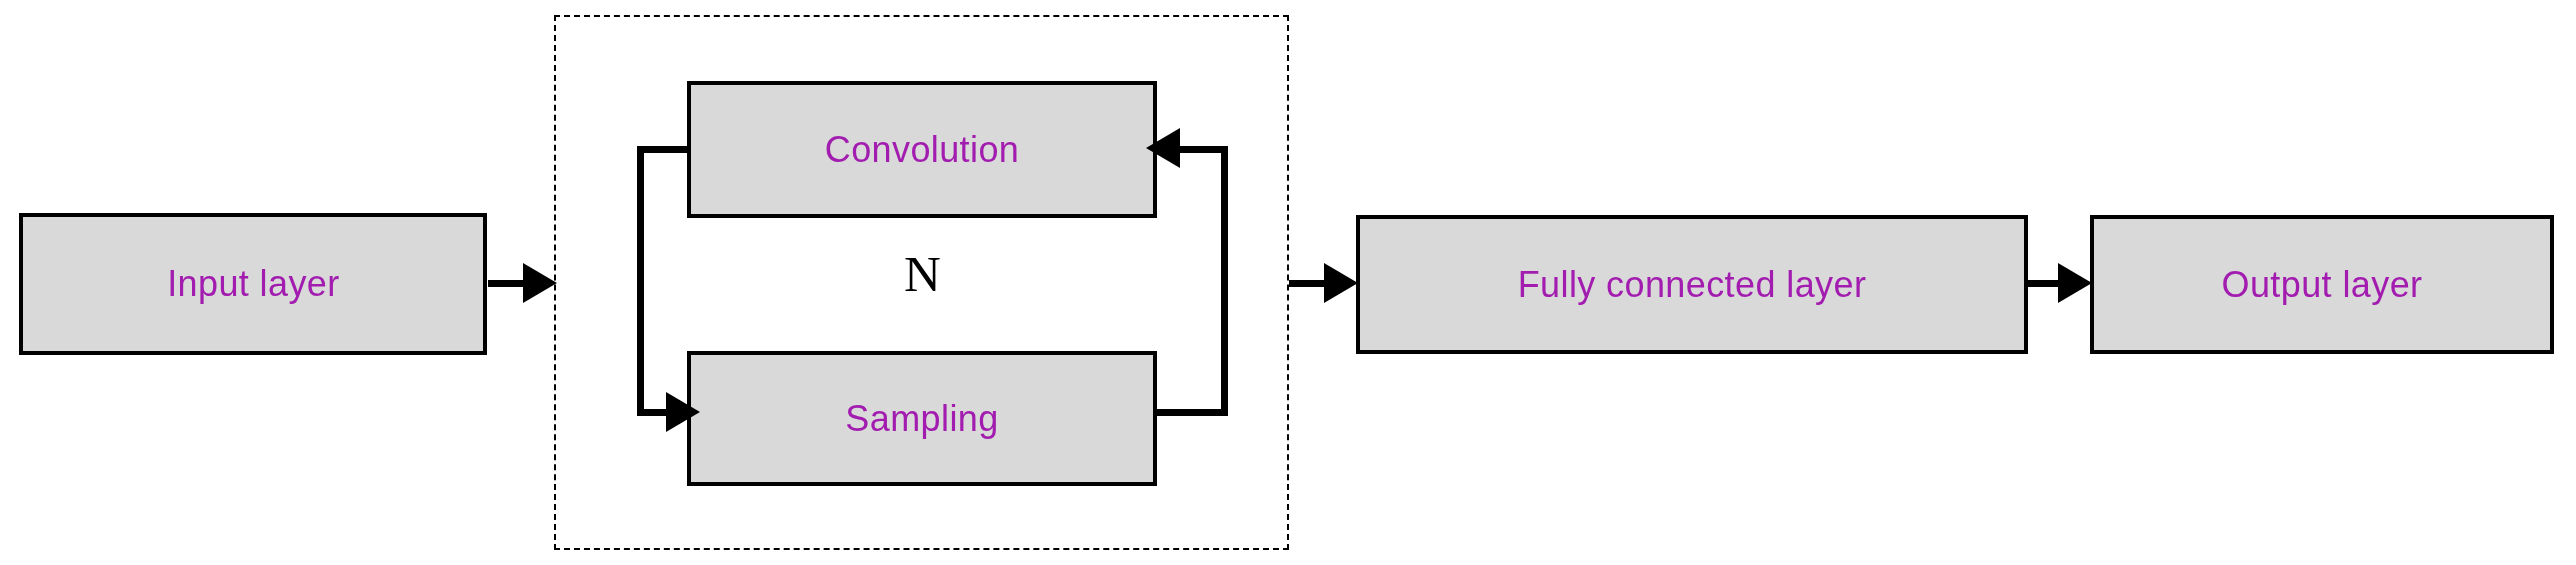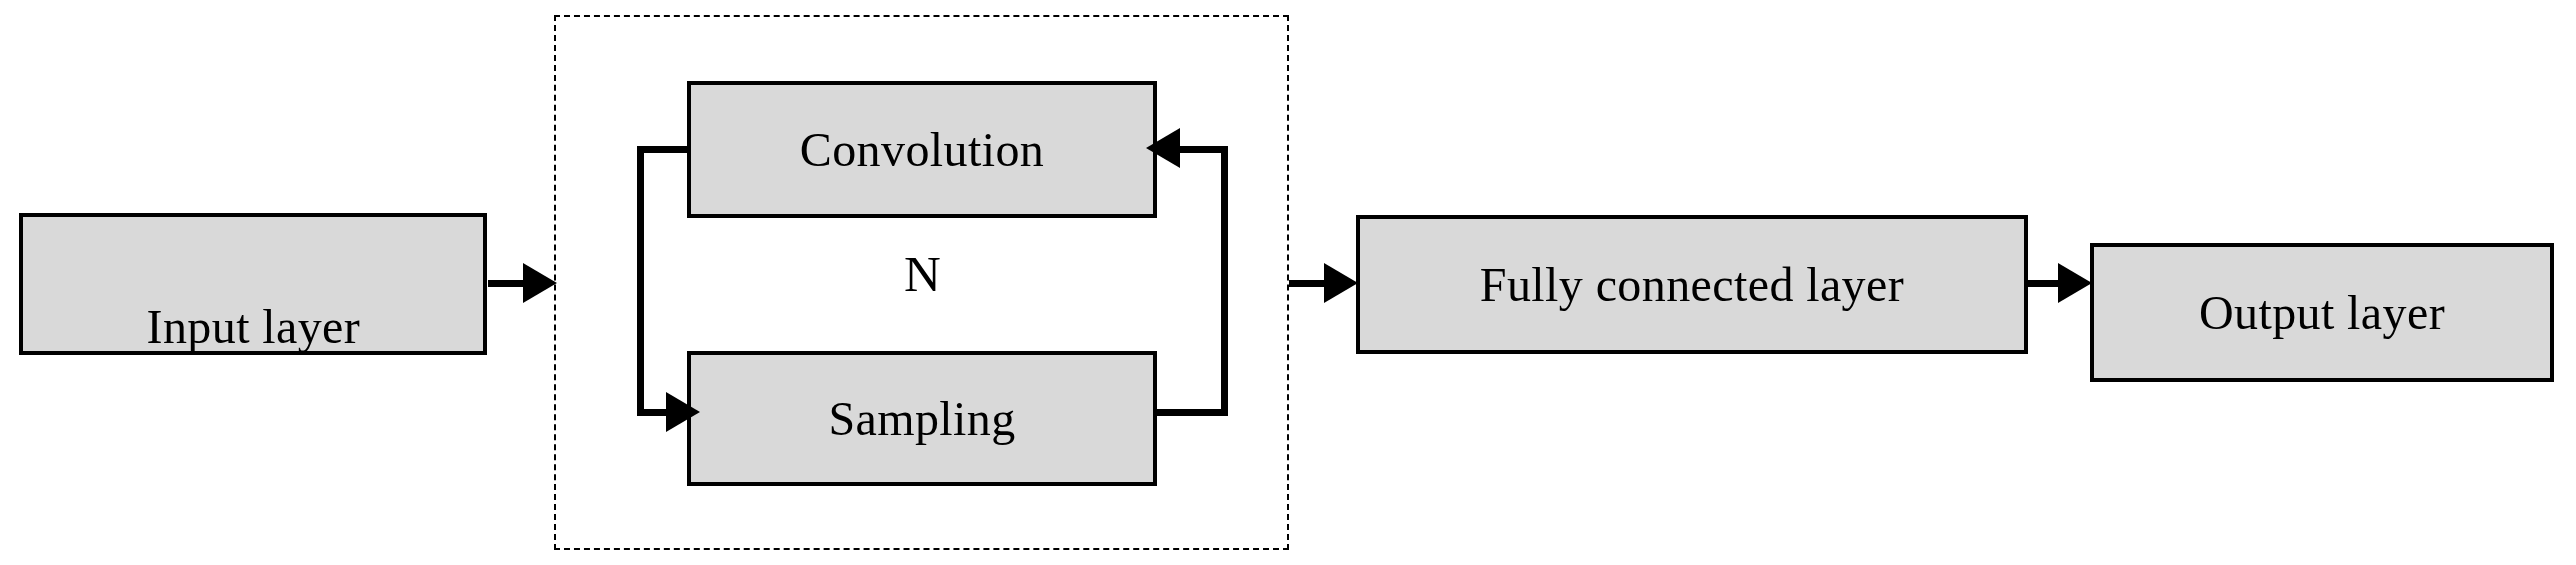--- a/index.html
+++ b/index.html
@@ -21,33 +21,33 @@
   .node {
     position: absolute;
     box-sizing: border-box;
     background: #d9d9d9;
     border: 4.6px solid #000000;
     display: flex;
     align-items: center;
     justify-content: center;
   }
   .node-label {
-    font-family: Liberation Serif, serif;
-    font-size: 48px;
+    font-family: Liberation Sans, sans-serif;
+    font-size: 36px;
     line-height: 1;
-    color: #000000;
+    color: #a21caf;
     white-space: nowrap;
     letter-spacing: 0.4px;
   }
 
-  #node-input       { left: 19.4px;   top: 213px; width: 468px;  height: 142px; align-items: flex-end; }
+  #node-input       { left: 19.4px;   top: 213px; width: 468px;  height: 142px; }
   #node-convolution { left: 687px;  top: 81px; width: 470px;  height: 137px; }
   #node-sampling    { left: 687px;  top: 351px; width: 470px;  height: 135px; justify-content: center; }
   #node-fc          { left: 1356px; top: 215px; width: 672px;  height: 139px; }
-  #node-output      { left: 2090px; top: 215px; width: 464px;  height: 139px; margin-top: 28px; }
+  #node-output      { left: 2090px; top: 215px; width: 464px;  height: 139px; }
 
   
   #group-region {
     position: absolute;
     left: 554px;
     top: 14.7px;
     width: 735px;
     height: 535px;
     box-sizing: border-box;
     border: 2.3px dashed #000000;

